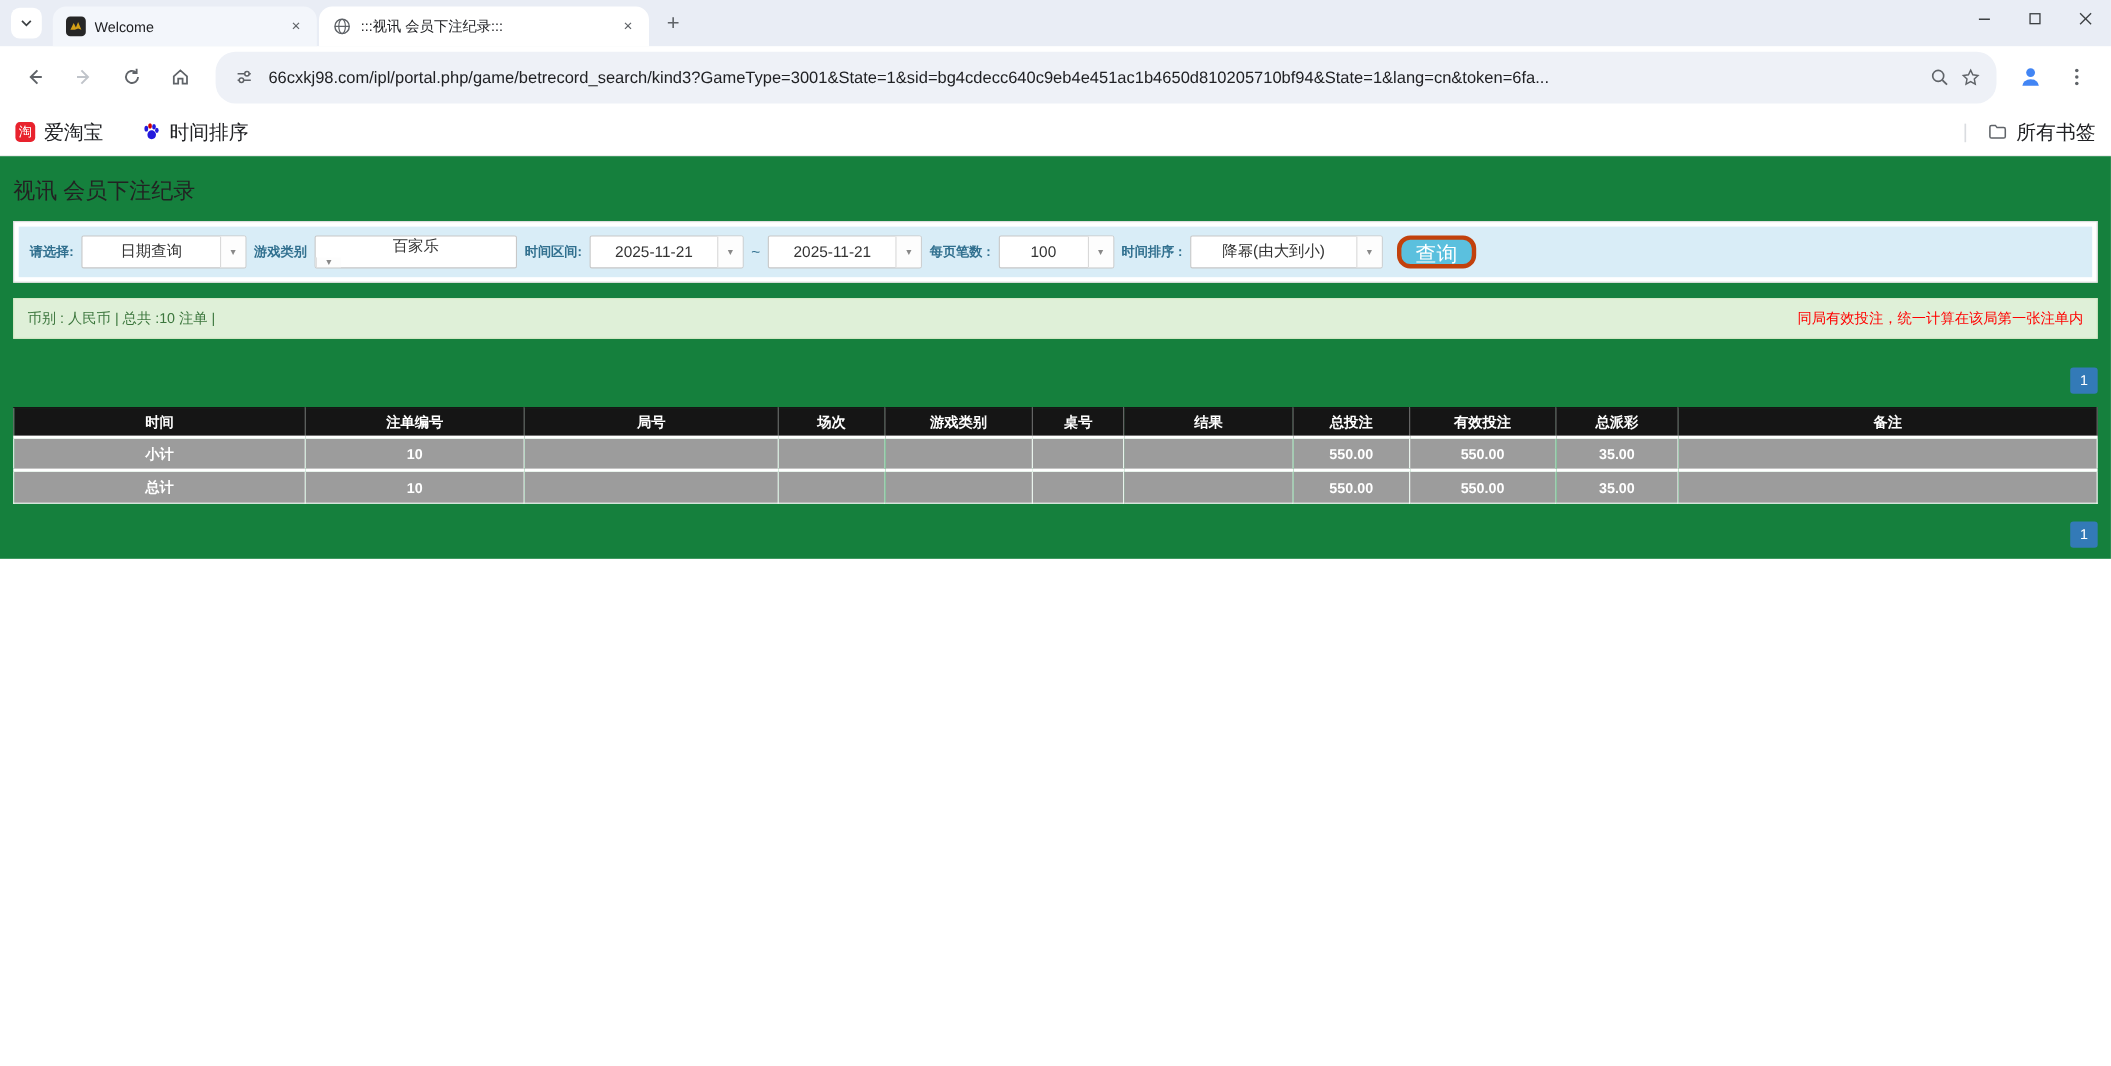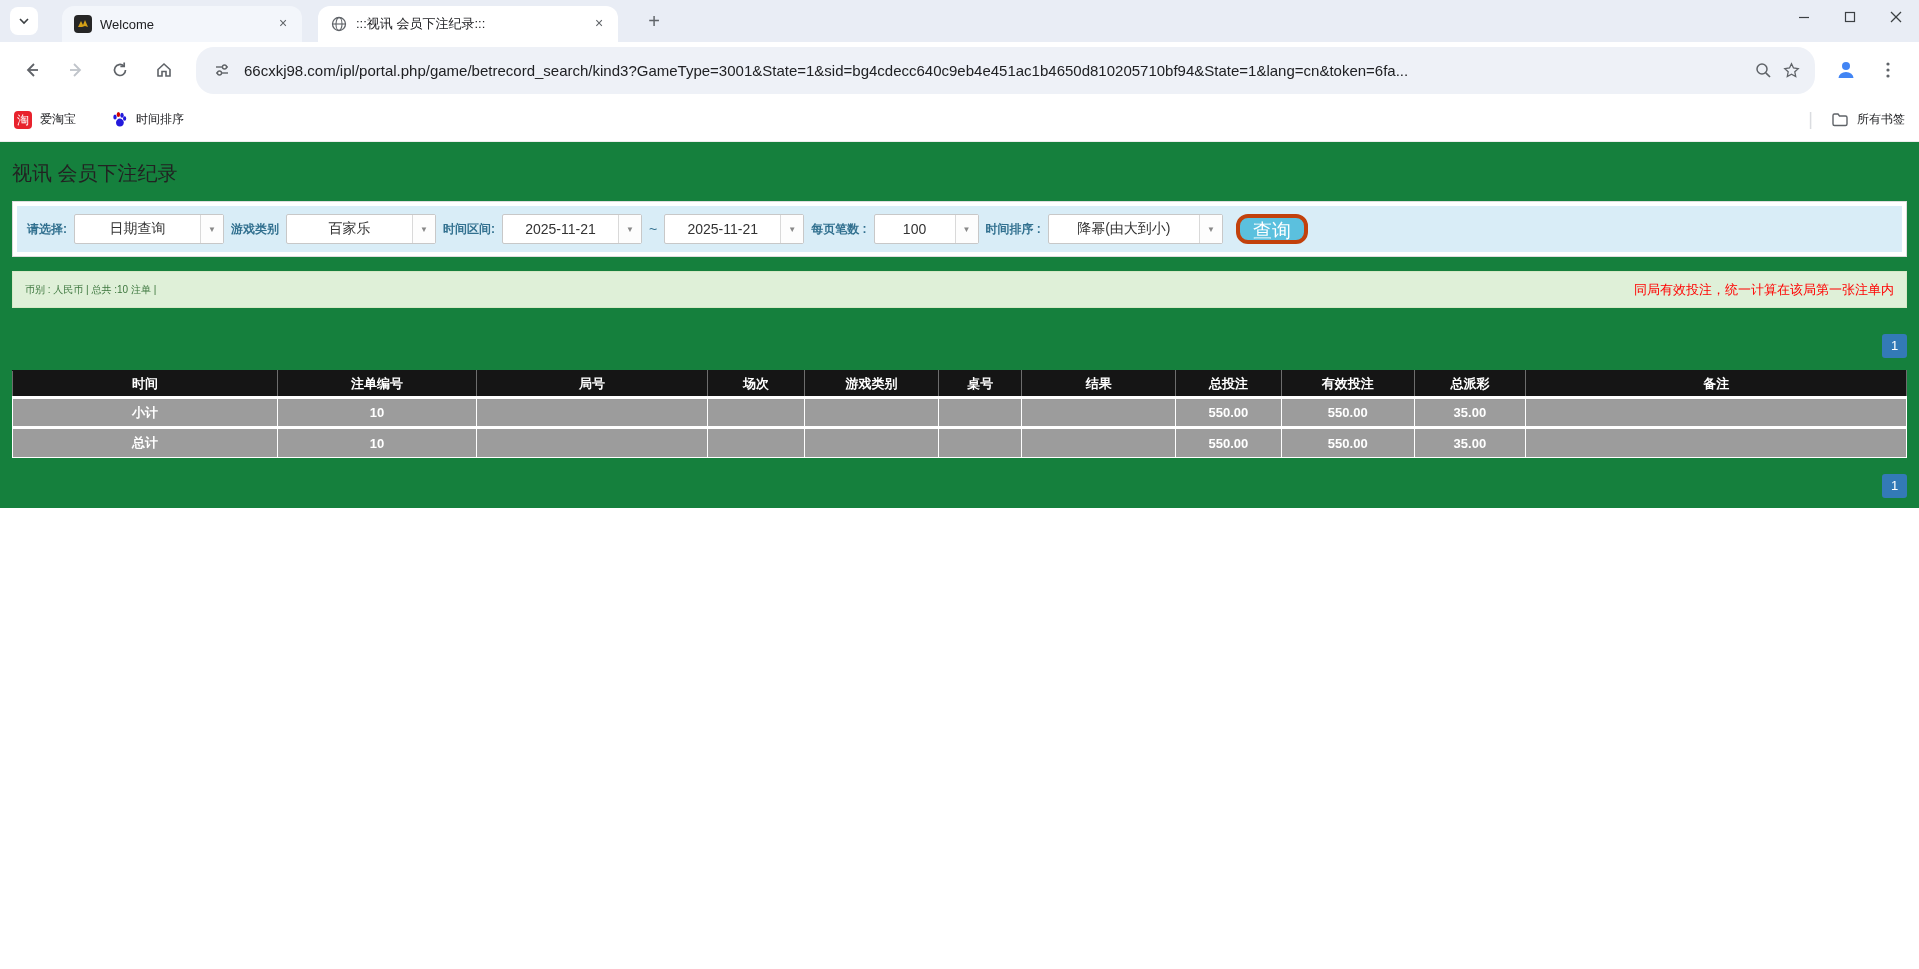--- a/index.html
+++ b/index.html
@@ -6,21 +6,21 @@
   html,body { margin:0; padding:0; }
   body {
     width:1919px; height:969px; overflow:hidden;
     font-family:"Liberation Sans","DejaVu Sans",sans-serif;
     background:#fff; color:#333;
   }
 
   
   .tabstrip {
     height:42px; background:#e9edf5;
-    display:flex; align-items:flex-end; padding:0 0 0 8px; position:relative;gap:14px;
+    display:flex; align-items:flex-end; padding:0 0 0 8px; position:relative;
   }
   .tab-search-pill {
     width:28px; height:28px; background:#fff; border-radius:8px;
     display:flex; align-items:center; justify-content:center;
     margin:0 10px 7px 2px; cursor:pointer;
   }
   .tab {
     height:36px; display:flex; align-items:center; gap:8px;
     padding:0 10px 0 12px; border-radius:12px 12px 0 0; position:relative;
   }
@@ -59,21 +59,21 @@
     text-overflow:ellipsis; margin:0 8px; min-width:0;
   }
   .omni-icon { width:28px; height:28px; display:flex; align-items:center; justify-content:center; flex:0 0 28px; cursor:pointer; }
   .avatar-btn, .menu-btn { width:34px; height:34px; display:flex; align-items:center; justify-content:center; margin:0 4px; cursor:pointer; }
 
   .bookmarks {
     height:44px; background:#fff; display:flex; align-items:center; padding:0 14px;
     border-bottom:1px solid #ededed;
   }
   .bm-item { display:flex; align-items:center; gap:8px; margin-right:34px; cursor:pointer; }
-  .bm-label { font-size:12px; color:#202124; }
+  .bm-label { font-size:18px; color:#202124; }
   .bm-fav { width:18px; height:18px; display:flex; align-items:center; justify-content:center; }
   .taobao-fav { background:#e8222d; border-radius:4px; color:#fff; font-size:12px; line-height:18px; text-align:center; }
   .bm-right { margin-left:auto; display:flex; align-items:center; gap:8px; cursor:pointer; }
   .bm-divider { color:#dadce0; font-size:18px; margin-right:10px; }
 
   
   .content { padding:16px 12px 0 12px; background:#15803d; }
   .page-title { font-size:20px; color:#222; font-weight:400; margin:2px 0 0 0; }
 
   .filter-panel { margin-top:14px; border:1px solid #ddd; background:#fff; padding:4px; }
@@ -84,33 +84,33 @@
   .tilde { color:#31708f; font-size:14px; }
   .combo {
     display:inline-flex; align-items:center; background:#fff;
     border:1px solid #c8c8c8; height:30px; border-radius:2px; cursor:pointer;
   }
   .combo .val { padding:0 8px; font-size:14px; color:#333; flex:1; white-space:nowrap;text-align:center; }
   .combo .arr {
     width:23px; align-self:stretch; border-left:1px solid #d9d9d9; background:#fdfdfd;
     display:flex; align-items:center; justify-content:center; color:#888; font-size:8px;
   }
-  .w150 { width:150px; } .w190 { width:150px; } .w140 { width:140px; }
+  .w150 { width:150px; } .w190 { width:184px;flex-direction:column; } .w140 { width:140px; }
   .w105 { width:105px; } .w175 { width:175px; }
   .search-btn {
     height:30px; padding:0 13px; background:#5bc0de; border:4px solid #c2410c;
     border-radius:12px; color:#fff; font-size:19px; cursor:pointer; margin-left:6px;
     font-family:inherit;
   }
 
   .summary-bar {
     margin-top:14px; background:#dff0d8; border:1px solid #d6e9c6; height:37px;
     display:flex; align-items:center; justify-content:space-between; padding:0 12px;
   }
-  .summary-left { color:#3c763d; font-size:10px; }
+  .summary-left { color:#3c763d; font-size:13px; }
   .summary-right { color:#f00; font-size:13px; }
 
   .pager { margin-top:26px; text-align:right; }
   .pager-bottom { margin-top:16px; text-align:right; padding-bottom:10px; }
   .page-btn {
     display:inline-block; width:25px; height:24px; line-height:24px; background:#337ab7;
     color:#fff; font-size:13px; text-align:center; border-radius:3px; cursor:pointer;
   }
 
   table.bet { width:100%; border-collapse:collapse; margin-top:12px; font-size:13px; table-layout:fixed; }

